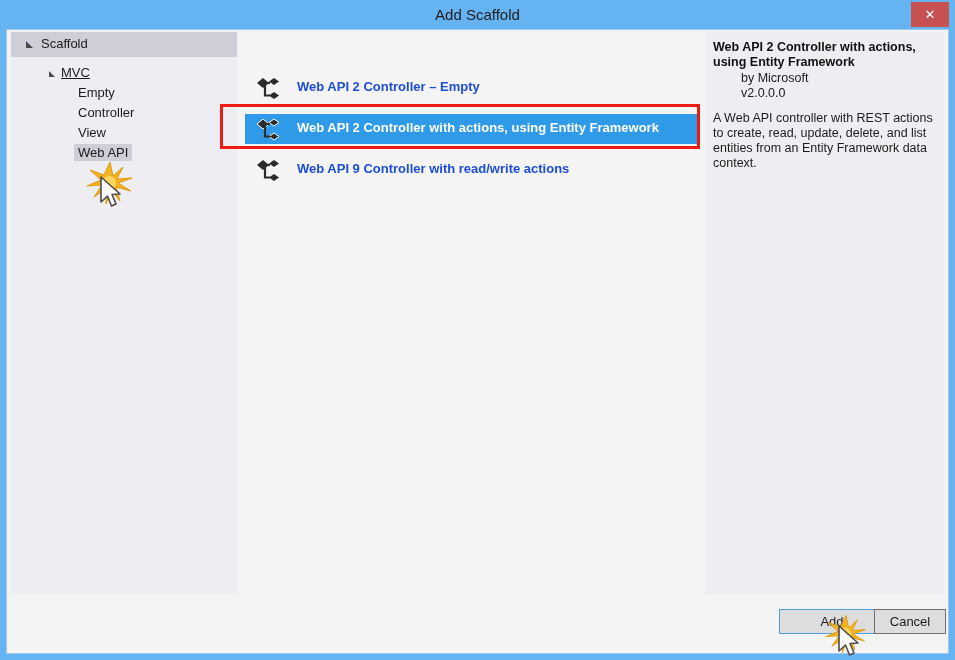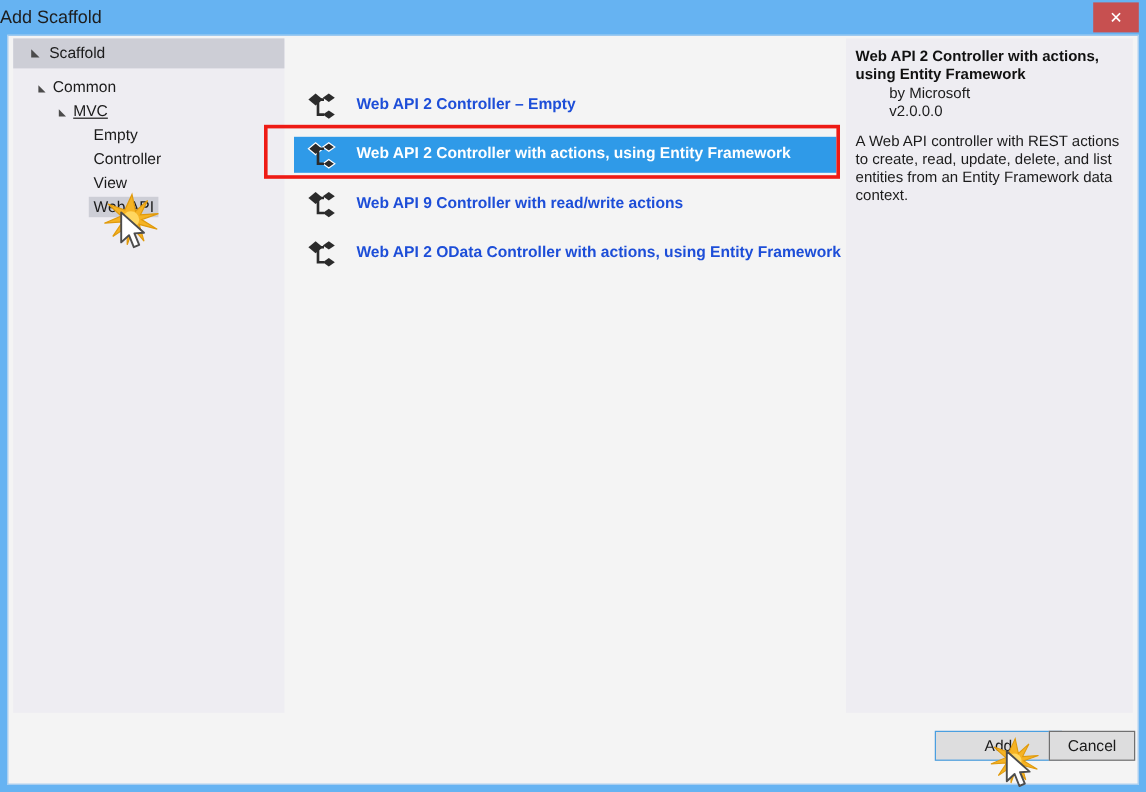--- a/index.html
+++ b/index.html
@@ -26,20 +26,21 @@
     width: 955px;
     height: 29px;
     background: #66b3f2;
   }
   .titlebar-text {
     position: absolute;
     left: 0; top: 0;
     width: 955px;
     height: 29px;
     line-height: 29px;
+    text-align: center;
     font-size: 15px;
     color: #1d1d1d;
     font-family: "Liberation Sans", sans-serif;
   }
   .close-btn {
     position: absolute;
     right: 6px;
     top: 2px;
     width: 38px;
     height: 25px;
@@ -280,24 +281,20 @@
   </div>
 
   <div class="client">
 
     <div class="left-panel">
       <div class="installed-header">
         <span class="tri tri-installed"></span>
         <span class="installed-label">Scaffold</span>
       </div>
       <div class="tree">
-        <div class="tree-node lvl1">
-          <span class="tree-arrow"></span>
-          <span class="tree-label">Common</span>
-        </div>
         <div class="tree-node lvl2">
           <span class="tree-arrow"></span>
           <span class="tree-label">MVC</span>
         </div>
         <div class="tree-node lvl3">
           <span class="tree-label">Empty</span>
         </div>
         <div class="tree-node lvl3">
           <span class="tree-label">Controller</span>
         </div>
@@ -341,31 +338,20 @@
           <svg width="30" height="26" viewBox="0 0 30 26">
             <path d="M2 7 L8 2 L14 7 L8 12 Z" fill="#2b2b2b"></path>
             <path d="M19 2 L24 5.5 L19 9 L14 5.5 Z" fill="#2b2b2b"></path>
             <path d="M19 16 L24 19.5 L19 23 L14 19.5 Z" fill="#2b2b2b"></path>
             <path d="M10 7 L15 7 M10 7 L10 19.5 L15 19.5" stroke="#2b2b2b" stroke-width="2.2" fill="none"></path>
           </svg>
         </span>
         <span class="label">Web API 9 Controller with read/write actions</span>
       </div>
 
-      <div class="scaffold-item" style="top:164px;">
-        <span class="sc-icon">
-          <svg width="30" height="26" viewBox="0 0 30 26">
-            <path d="M2 7 L8 2 L14 7 L8 12 Z" fill="#2b2b2b"></path>
-            <path d="M19 2 L24 5.5 L19 9 L14 5.5 Z" fill="#2b2b2b"></path>
-            <path d="M19 16 L24 19.5 L19 23 L14 19.5 Z" fill="#2b2b2b"></path>
-            <path d="M10 7 L15 7 M10 7 L10 19.5 L15 19.5" stroke="#2b2b2b" stroke-width="2.2" fill="none"></path>
-          </svg>
-        </span>
-        <span class="label">Web API 2 OData Controller with actions, using Entity Framework</span>
-      </div>
 
     </div>
 
     <div class="right-panel">
       <div class="detail-title">Web API 2 Controller with actions, using Entity Framework</div>
       <div class="detail-line">by Microsoft</div>
       <div class="detail-line">v2.0.0.0</div>
       <div class="detail-desc">A Web API controller with REST actions to create, read, update, delete, and list entities from an Entity Framework data context.</div>
     </div>
 

